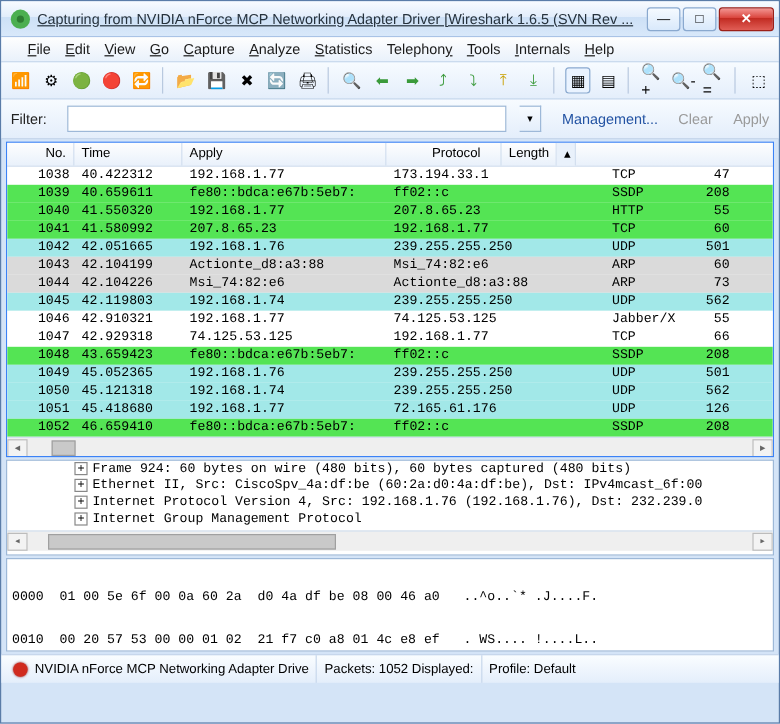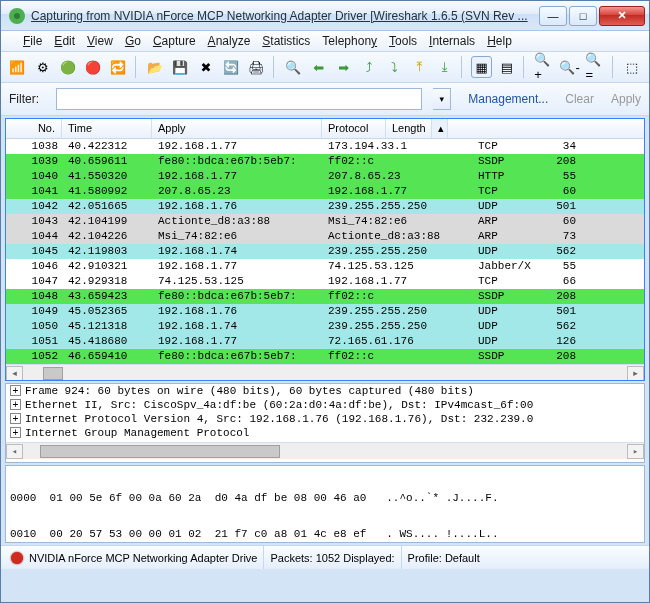--- a/index.html
+++ b/index.html
@@ -135,21 +135,21 @@
 .phead div {
   padding: 3px 6px;
   border-right: 1px solid #d3dfef;
   white-space: nowrap;
   overflow: hidden;
 }
 .c-no { width: 56px; text-align: right; padding-right: 4px;}
 .c-time { width: 90px; }
 .c-src { width: 170px; }
 .c-dst { width: 150px; }
-.c-proto { width: 64px; }
+.c-proto { width: 64px; margin-left: 32px; }
 .c-len { width: 46px; text-align:right;}
 .c-scroll { width: 16px; background:#e9f1fb; }
 .prows { font-family: "Courier New", monospace; font-size: 11px; }
 .prow { display: flex; height: 15px; line-height: 15px; white-space:nowrap; }
 .prow div { padding: 0 6px; overflow:hidden; }
 .prow .c-no { text-align: right; padding-right:4px;}
 .bg-white { background: #ffffff; }
 .bg-green { background: #54e454; }
 .bg-cyan  { background: #a2e8e8; }
 .bg-gray  { background: #dadada; }
@@ -164,21 +164,21 @@
 .scroll-h .track{flex:1;}
 .detail-pane {
   background: #fff;
   border: 1px solid #9db8d8;
   margin: 0 4px 2px 4px;
   height: 80px;
   font-family: "Courier New", monospace;
   font-size: 11px;
   overflow:hidden;
 }
-.detail-pane .dline { padding: 1px 4px; white-space:nowrap;}
+.detail-pane .dline { padding: 1px 16px; white-space:nowrap;margin-left:40px;}
 .detail-pane .plus { display:inline-block;width:11px;height:11px;border:1px solid #888;text-align:center;line-height:9px;font-size:10px;margin-right:4px;font-family:sans-serif;}
 .hex-pane {
   background: #fff;
   border: 1px solid #9db8d8;
   margin: 0 4px 2px 4px;
   height: 78px;
   font-family: "Courier New", monospace;
   font-size: 11px;
   padding: 2px 4px;
   white-space: pre;
@@ -279,21 +279,21 @@
     <div class="c-len">Length</div>
     <div class="c-scroll">▴</div>
   </div>
   <div class="prows" id="prows">
       <div class="prow bg-white">
         <div class="c-no">1038</div>
         <div class="c-time">40.422312</div>
         <div class="c-src">192.168.1.77</div>
         <div class="c-dst">173.194.33.1</div>
         <div class="c-proto">TCP</div>
-        <div class="c-len">34</div>
+        <div class="c-len">47</div>
       </div>
       <div class="prow bg-green">
         <div class="c-no">1039</div>
         <div class="c-time">40.659611</div>
         <div class="c-src">fe80::bdca:e67b:5eb7:</div>
         <div class="c-dst">ff02::c</div>
         <div class="c-proto">SSDP</div>
         <div class="c-len">208</div>
       </div>
       <div class="prow bg-green">

